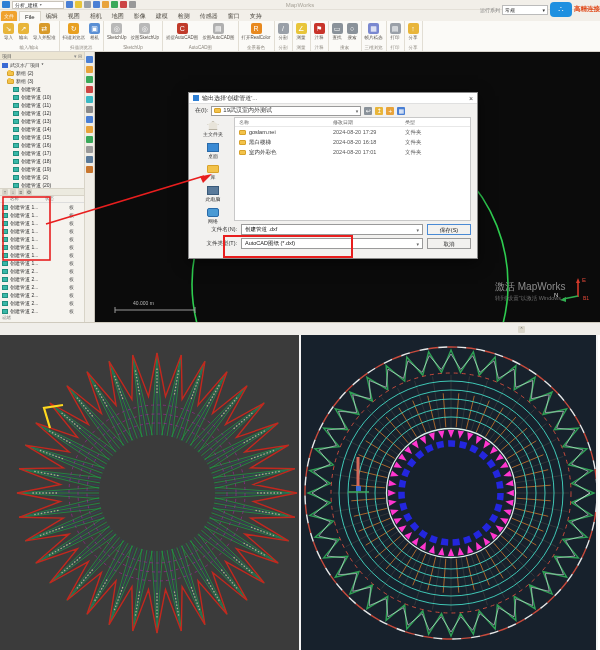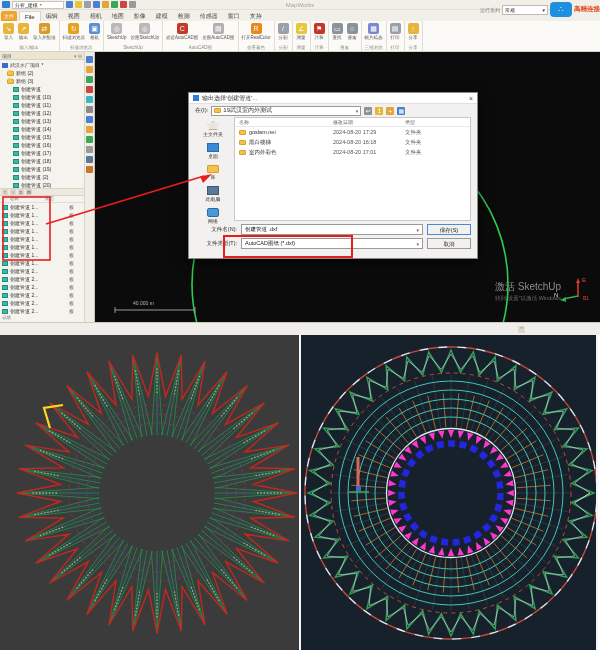--- a/index.html
+++ b/index.html
@@ -490,21 +490,21 @@
             <line x1="483" y1="229" x2="483" y2="245" stroke="#d43a2a" stroke-width="1.6"></line>
             <polygon points="483,226 481,231 485,231" fill="#d43a2a"></polygon>
             <line x1="468" y1="247" x2="483" y2="244" stroke="#2fae4f" stroke-width="1.6"></line>
             <polygon points="465,248 471,245 471,250" fill="#2fae4f"></polygon>
             <text x="487" y="230" fill="#e04838" font-size="6">E</text>
             <text x="459" y="245" fill="#ddd" font-size="6">N</text>
             <text x="488" y="248" fill="#e04838" font-size="5">B1</text>
           </svg>
         <div class="scalelabel">40.000 m</div>
         <div class="watermark">
-          <div>激活 SketchUp</div>
+          <div>激活 MapWorks</div>
           <div class="sub">转到“设置”以激活 Windows。</div>
         </div>
       </div>
     </div>
 
     <div class="statusbar">
       <span class="sb-ic">⌃</span>
     </div>
   </div>
 

